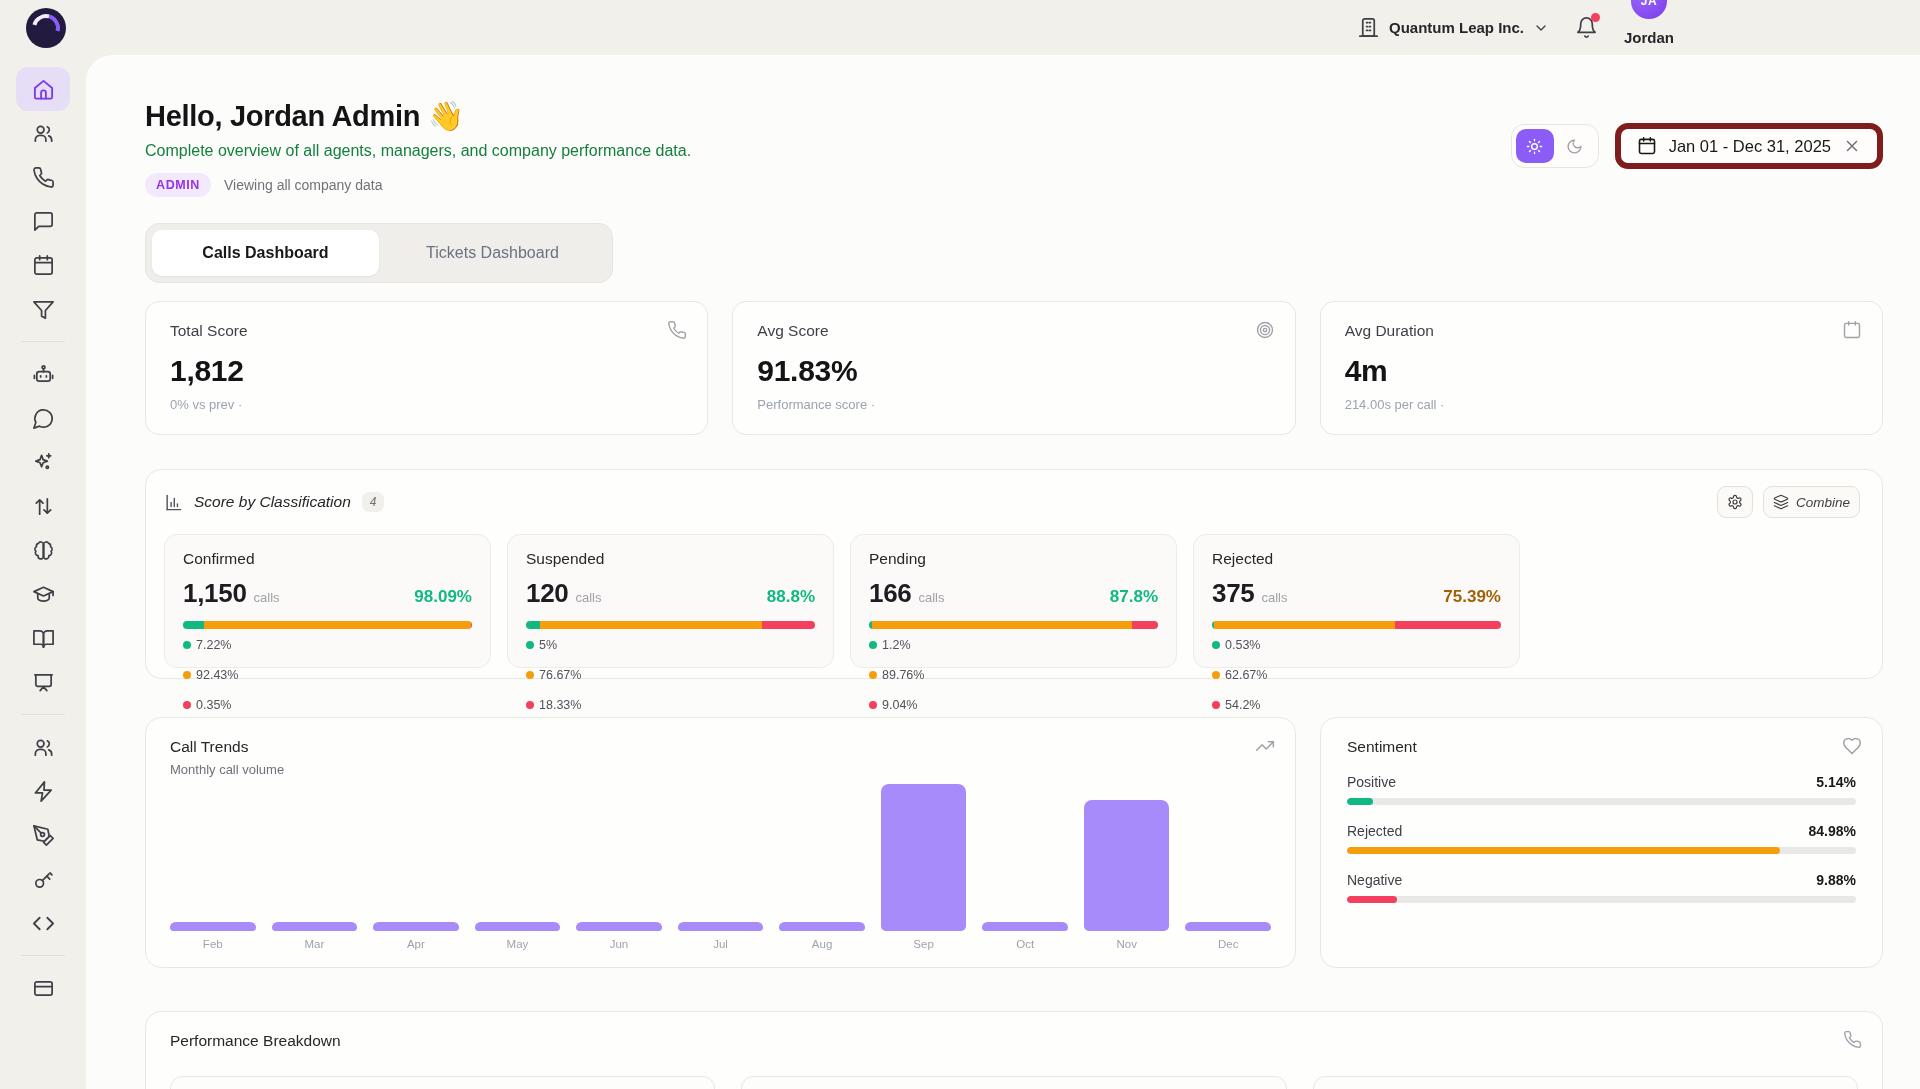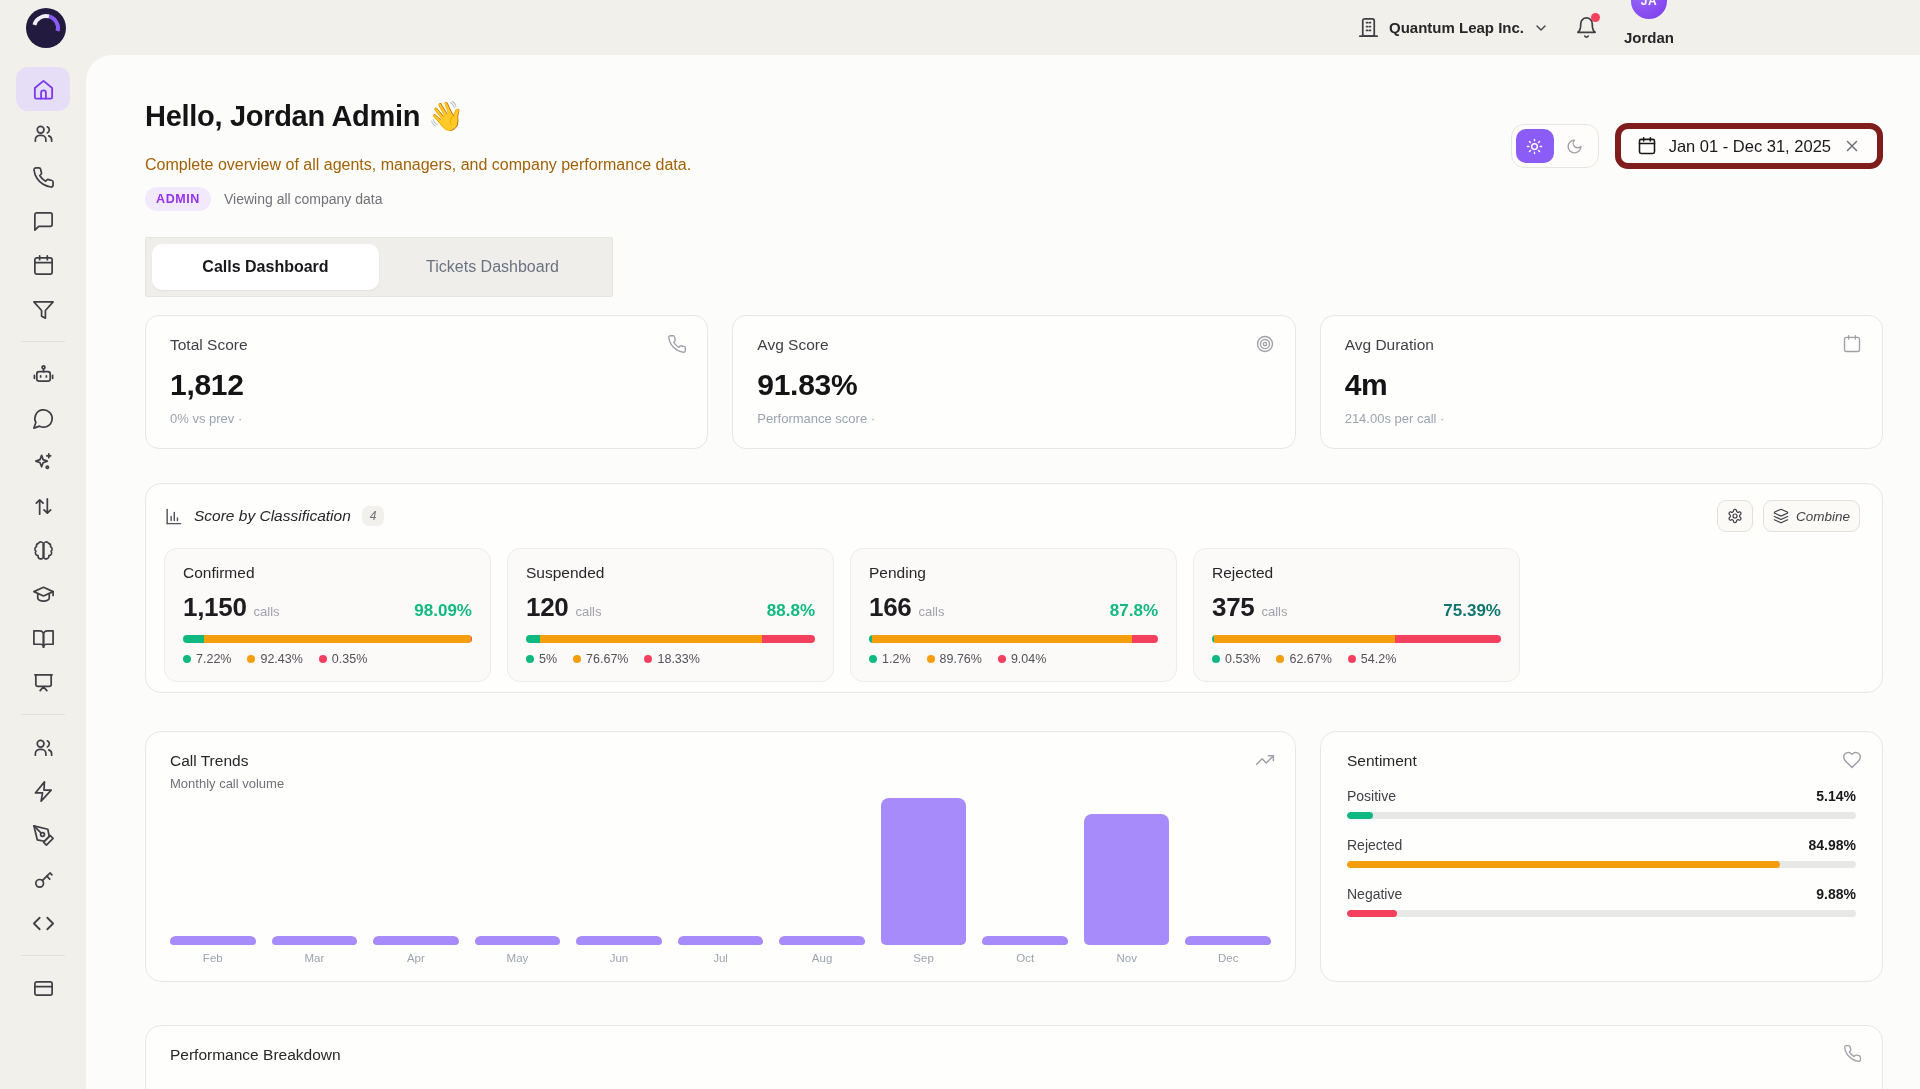--- a/index.html
+++ b/index.html
@@ -27,35 +27,35 @@
   .side-item { width:54px; height:44px; display:flex; align-items:center; justify-content:center; border-radius:12px; color:#3f3f46; cursor:pointer; }
   .side-item + .side-item { margin-top:0; }
   .side-item.active { background:#e5def6; color:#7c3aed; }
   .side-divider { width:44px; height:1px; background:#e2e0d8; margin:10px 0; }
 
   
   .main { position:absolute; top:55px; left:86px; right:0; bottom:0; background:#fcfcfa; border-top-left-radius:26px; padding:44px 37px 0 59px; overflow:hidden; }
 
   .header-row { display:flex; justify-content:space-between; align-items:flex-start; }
   .greeting { font-size:29px; font-weight:700; letter-spacing:-.3px; color:#141417; }
-  .subtitle { margin-top:23px; font-size:16px; color:#a16207; }
+  .subtitle { margin-top:9px; font-size:16px; color:#15803d; }
   .badge-row { margin-top:13px; display:flex; align-items:center; gap:13px; }
   .role-badge { background:#f3e9fc; color:#9333ea; font-size:12.5px; font-weight:700; letter-spacing:.6px; padding:5px 11px; border-radius:999px; }
   .view-note { font-size:14px; color:#71717a; }
 
   .header-controls { display:flex; align-items:center; gap:16px; margin-top:24px; }
   .theme-toggle { background:#fefdfb; border:1px solid #e7e5df; border-radius:13px; padding:4px; display:flex; align-items:center; gap:2px; }
   .theme-btn { width:38px; height:34px; border-radius:10px; display:flex; align-items:center; justify-content:center; cursor:pointer; color:#a1a1aa; }
   .theme-btn.active { background:#8b5cf6; color:#fff; }
   .datepicker { background:#fefdfb; border:6px solid #7f1d1d; border-radius:13px; height:46px; display:flex; align-items:center; gap:12px; padding:0 16px; cursor:pointer; }
   .date-text { font-size:16.5px; font-weight:500; color:#18181b; }
   .date-x { color:#71717a; cursor:pointer; display:flex; }
 
   
-  .tabs { margin-top:26px; width:468px; background:#efeeea; border:1px solid #e7e5df; border-radius:2px; padding:6px; display:flex; }
+  .tabs { margin-top:26px; width:468px; background:#efeeea; border:1px solid #e7e5df; border-radius:14px; padding:6px; display:flex; }
   .tab { flex:1; height:46px; display:flex; align-items:center; justify-content:center; font-size:16px; border-radius:10px; color:#6b7280; font-weight:500; cursor:pointer; }
   .tab.active { background:#fff; color:#18181b; font-weight:700; box-shadow:0 1px 2px rgba(0,0,0,.06); }
 
   
   .stats-row { margin-top:18px; display:grid; grid-template-columns:1fr 1fr 1fr; gap:24px; }
   .stat-card { background:#fefefd; border:1px solid #e9e7e1; border-radius:14px; height:134px; padding:20px 24px; position:relative; }
   .stat-label { font-size:15.5px; color:#3f3f46; }
   .stat-value { margin-top:14px; font-size:30px; font-weight:700; letter-spacing:-.3px; color:#141417; }
   .stat-sub { margin-top:9px; font-size:13px; color:#9ca3af; }
   .stat-ic { position:absolute; top:18px; right:20px; color:#a1a1aa; }
@@ -70,21 +70,21 @@
   .tool-btn { height:32px; background:#fbfaf7; border:1px solid #e3e1da; border-radius:9px; display:flex; align-items:center; justify-content:center; gap:7px; padding:0 9px; font-size:13.5px; color:#3f3f46; cursor:pointer; }
   .cls-cards { margin-top:16px; display:flex; gap:16px; }
   .cls-card { width:327px; height:134px; background:#fbfaf8; border:1px solid #eeece6; border-radius:13px; padding:15px 18px 12px; }
   .cls-name { font-size:15.5px; color:#27272a; }
   .cls-mid { margin-top:10px; display:flex; align-items:baseline; }
   .cls-val { font-size:26px; font-weight:700; letter-spacing:-.3px; }
   .cls-unit { font-size:13px; color:#a1a1aa; margin-left:7px; }
   .cls-score { margin-left:auto; font-size:17px; font-weight:700; }
   .cls-bar { margin-top:12px; height:8px; border-radius:99px; overflow:hidden; display:flex; background:#ececec; }
   .cls-seg { height:100%; }
-  .cls-legend { margin-top:9px; display:flex; gap:16px; }
+  .cls-legend { margin-top:9px; display:flex; gap:16px;flex-direction:column; }
   .leg-item { display:flex; align-items:center; gap:5px; font-size:12.5px; color:#52525b; }
   .leg-dot { width:8px; height:8px; border-radius:50%; }
 
   
   .charts-row { margin-top:38px; display:flex; gap:24px; }
   .trends-card { flex:1; height:251px; background:#fefefd; border:1px solid #e9e7e1; border-radius:16px; padding:20px 24px 14px; position:relative; }
   .card-title { font-size:15.5px; font-weight:500; color:#27272a; }
   .card-sub { margin-top:6px; font-size:13px; color:#71717a; }
   .corner-ic { position:absolute; top:18px; right:20px; color:#a1a1aa; }
   .bars-area { position:absolute; left:24px; right:24px; bottom:36px; height:152px; display:flex; align-items:flex-end; gap:16px; }
@@ -526,21 +526,21 @@
               <span>9.04%</span>
             </span>
         </div>
       </div>
 
       <div class="cls-card">
         <div class="cls-name">Rejected</div>
         <div class="cls-mid">
           <span class="cls-val">375</span>
           <span class="cls-unit">calls</span>
-          <span class="cls-score" style="color: #0f766e;">75.39%</span>
+          <span class="cls-score" style="color: #a16207;">75.39%</span>
         </div>
         <div class="cls-bar">
           <span class="cls-seg" style="width: 0.53%; background: rgb(16, 185, 129);"></span>
           <span class="cls-seg" style="width: 62.67%; background: rgb(245, 158, 11);"></span>
           <span class="cls-seg" style="width: 36.8%; background: rgb(244, 63, 94);"></span>
         </div>
         <div class="cls-legend">
           <span class="leg-item">
               <span class="leg-dot" style="background: rgb(16, 185, 129);"></span>
               <span>0.53%</span>

